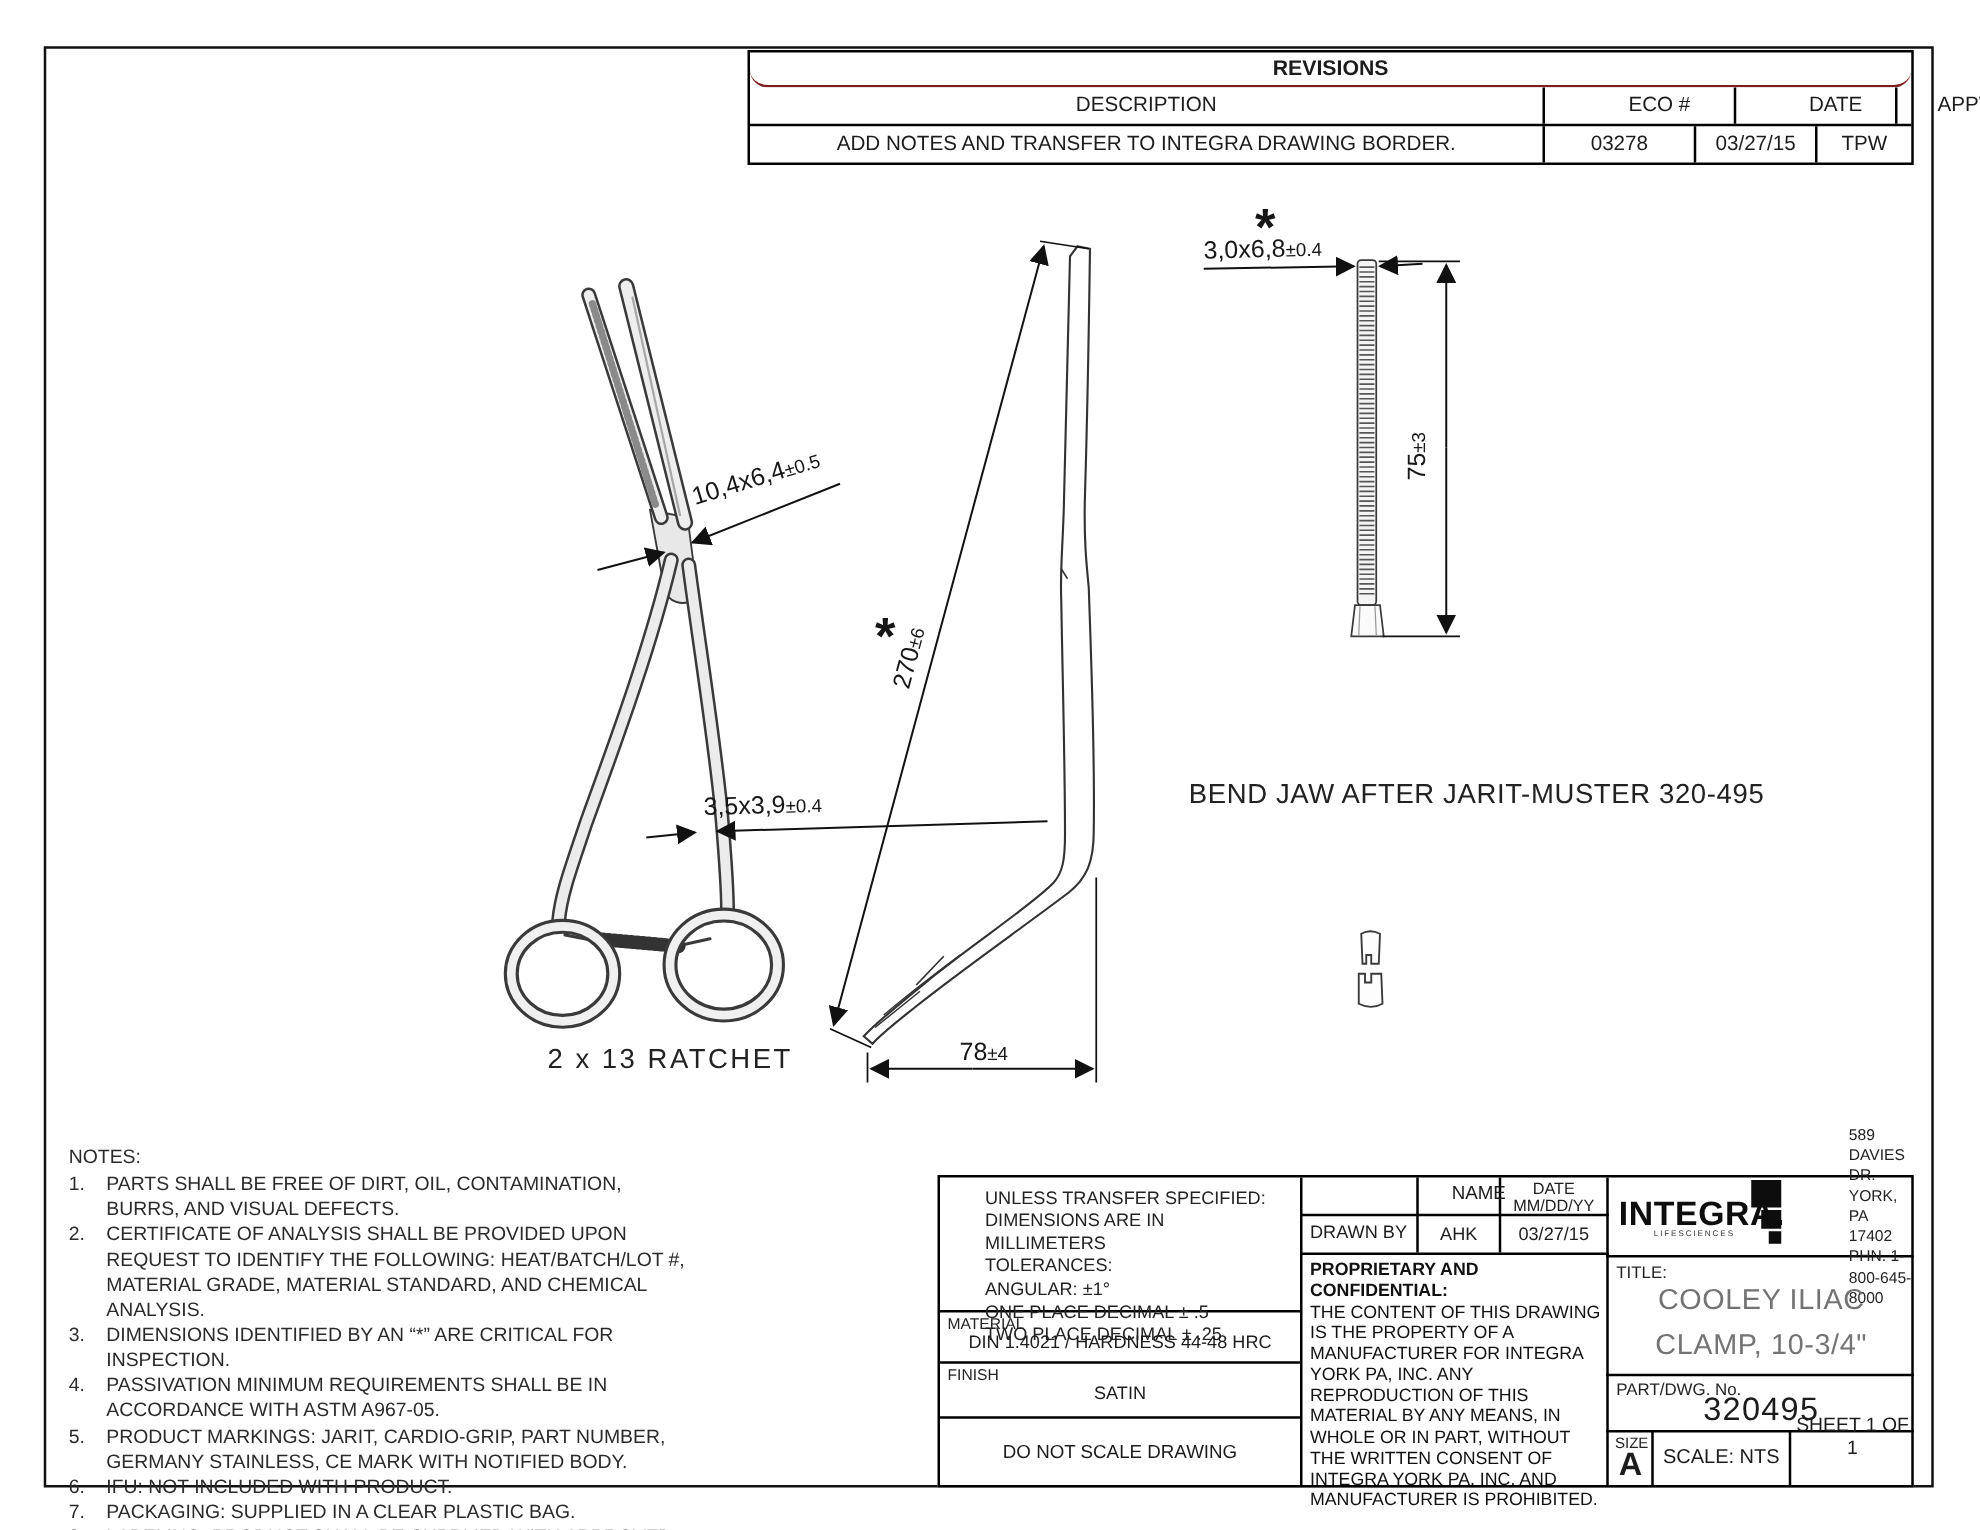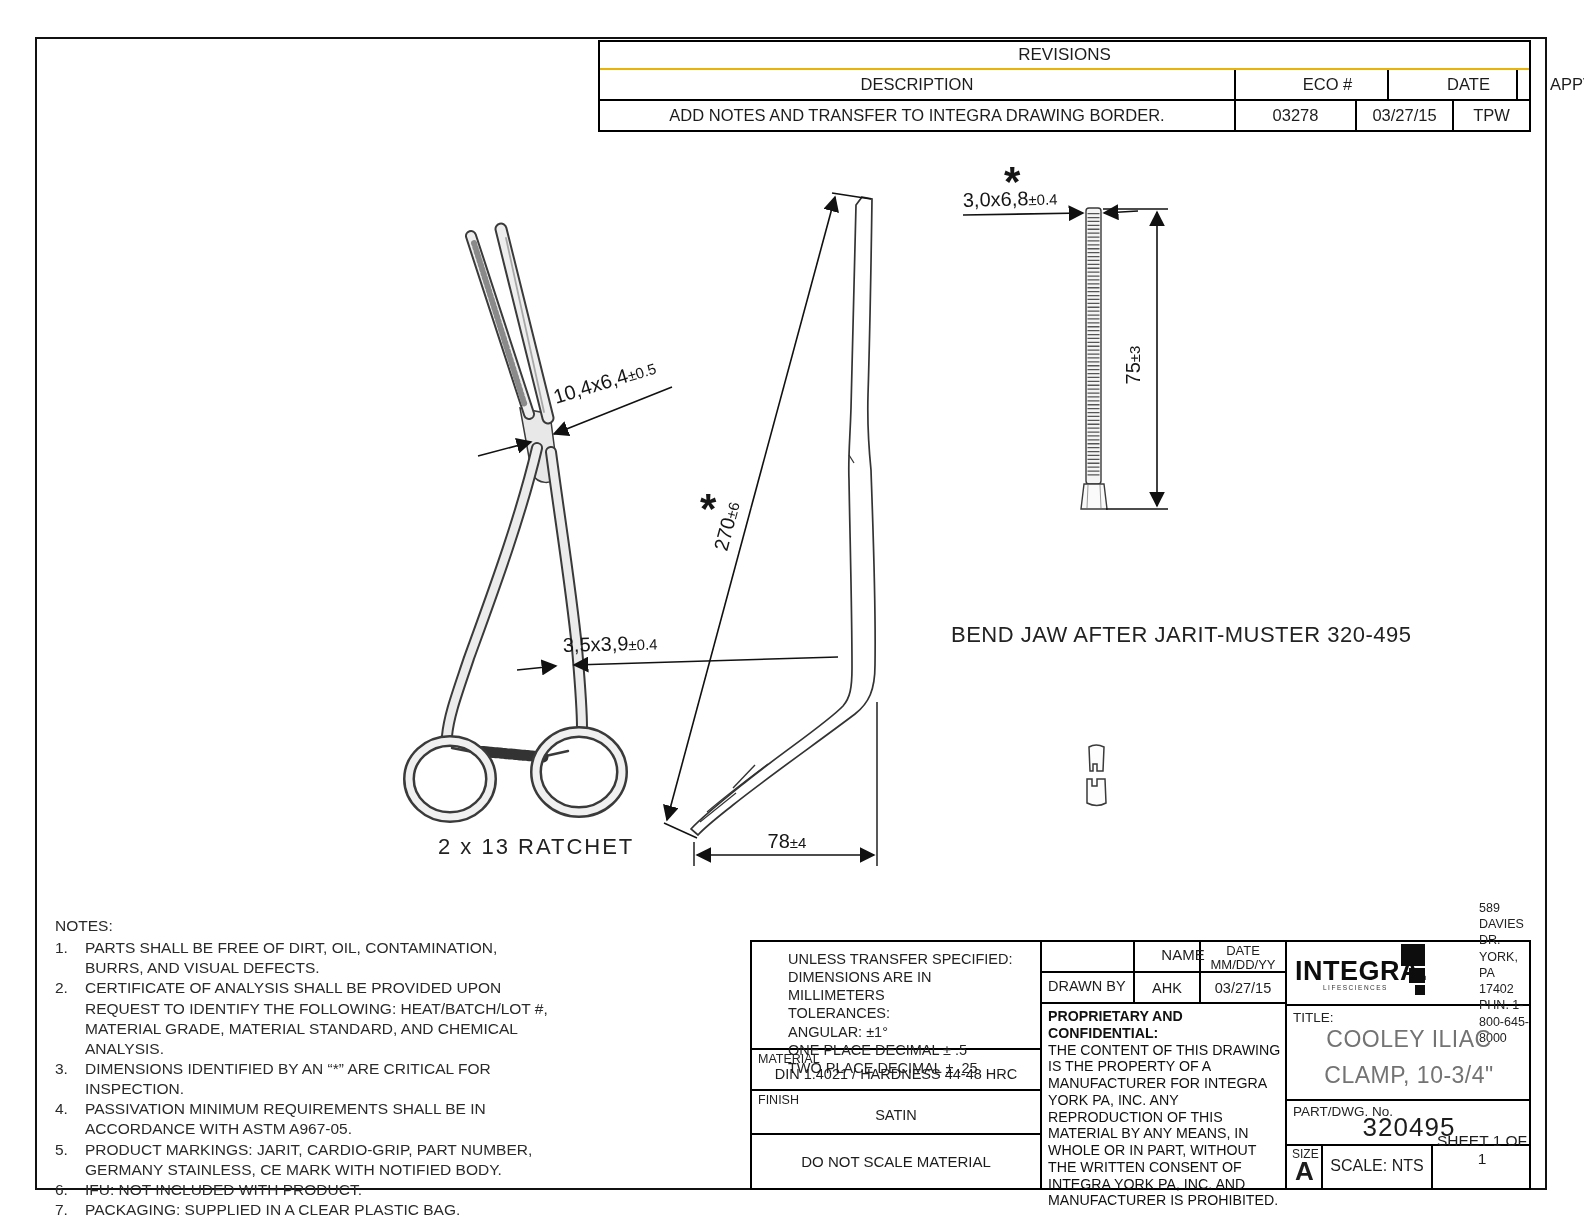--- a/index.html
+++ b/index.html
@@ -3,22 +3,22 @@
 <meta charset="utf-8">
 <style>
   html,body{margin:0;padding:0;background:#fff;}
   #sheet{position:relative;width:1584px;height:1224px;background:#fff;overflow:hidden;
          font-family:"Liberation Sans",sans-serif;color:#1c1c1c;}
   .abs{position:absolute;}
   #border-rect{left:35px;top:37px;width:1508px;height:1149px;border:2px solid #111;}
 
   
   #rev{left:598px;top:40px;width:933px;background:#fff;border:2px solid #000;box-sizing:border-box;}
-  #rev .r1{height:26px;border-bottom:2px solid #eab308;display:flex;align-items:center;justify-content:center;
-           font-weight:normal;font-size:17px;}
+  #rev .r1{height:26px;border-bottom:2px solid #7f1d1d;display:flex;align-items:center;justify-content:center;
+           font-weight:bold;font-size:17px;border-radius:14px;}
   #rev .row{display:flex;height:29px;}
   #rev .r2{border-bottom:2px solid #000;gap:32px;}
   #rev .cell{display:flex;align-items:center;justify-content:center;font-size:16.5px;box-sizing:border-box;}
   #rev .c-desc{flex:0 0 636px;border-right:2px solid #000;}
   #rev .c-eco{flex:0 0 121px;border-right:2px solid #000;}
   #rev .c-date{flex:0 0 97px;border-right:2px solid #000;}
   #rev .c-app{flex:1;}
 
   
   #dwg{left:0;top:0;width:1584px;height:1224px;}
@@ -244,21 +244,21 @@
       <div>DIMENSIONS ARE IN MILLIMETERS</div>
       <div>TOLERANCES:</div>
       <div>ANGULAR: ±1°</div>
       <div>ONE PLACE DECIMAL ± .5</div>
       <div>TWO PLACE DECIMAL ± .25</div>
     </div>
     <div class="cell smalllab" style="left:6px;top:110px;">MATERIAL</div>
     <div class="cell cent" style="left:0;top:118px;width:288px;height:28px;font-size:14.5px;">DIN 1.4021 / HARDNESS 44-48 HRC</div>
     <div class="cell smalllab" style="left:6px;top:151px;">FINISH</div>
     <div class="cell cent" style="left:0;top:158px;width:288px;height:30px;font-size:14.5px;">SATIN</div>
-    <div class="cell cent" style="left:0;top:193px;width:288px;height:53px;font-size:15px;">DO NOT SCALE MATERIAL</div>
+    <div class="cell cent" style="left:0;top:193px;width:288px;height:53px;font-size:15px;">DO NOT SCALE DRAWING</div>
 
     <div class="cell cent" style="left:399px;top:0;width:64px;height:25px;font-size:15px;">NAME</div>
     <div class="cell" style="left:449px;top:0;width:84px;height:29px;text-align:center;font-size:13px;line-height:1.1;padding-top:2px;">
       <div>DATE</div>
       <div>MM/DD/YY</div>
     </div>
     <div class="cell" style="left:8px;top:0;"></div>
     <div class="cell" style="left:296px;top:36px;font-size:14.5px;">DRAWN BY</div>
     <div class="cell cent" style="left:383px;top:31px;width:64px;height:29px;font-size:14.5px;">AHK</div>
     <div class="cell cent" style="left:449px;top:31px;width:84px;height:29px;font-size:14.5px;">03/27/15</div>

